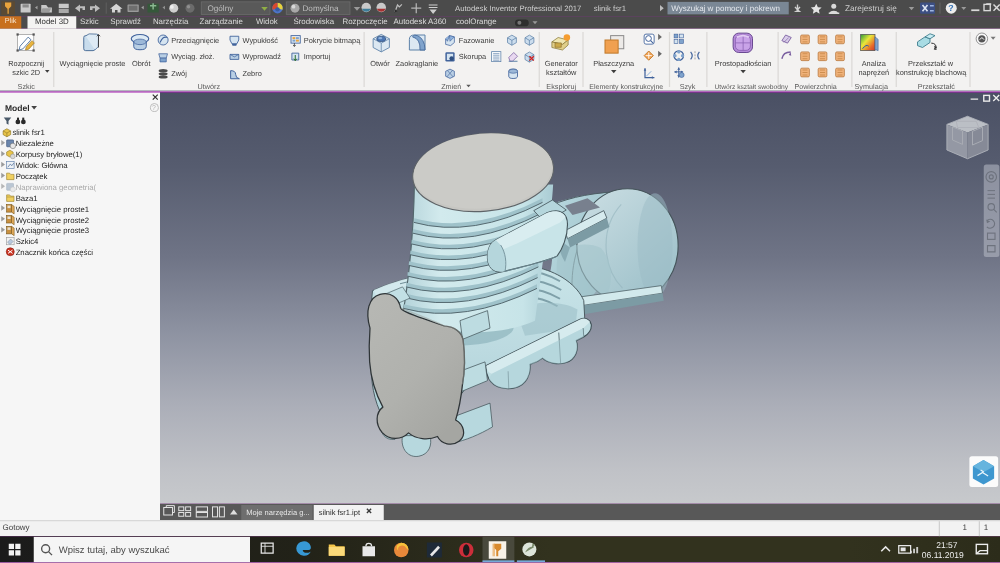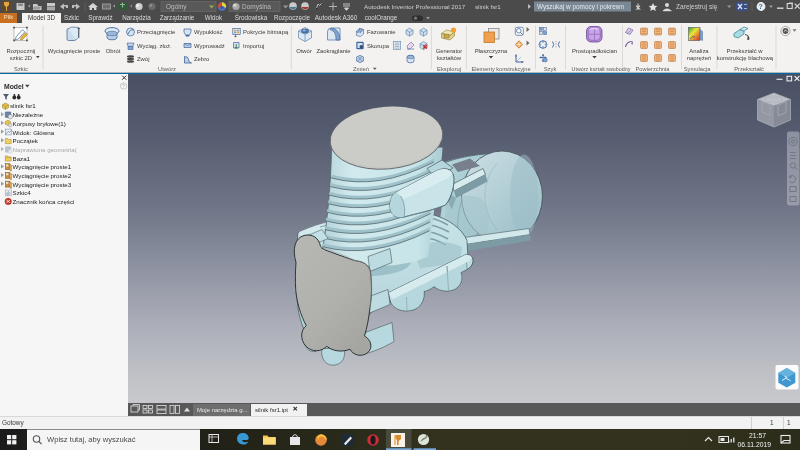--- a/index.html
+++ b/index.html
@@ -1,16 +1,16 @@
 <!DOCTYPE html>
 <html><head><meta charset="utf-8"><style>
 *{margin:0;padding:0;box-sizing:border-box}
 html,body{width:800px;height:450px;overflow:hidden;font-family:"Liberation Sans",sans-serif}
 .abs{position:absolute}
-#stage{position:relative;width:800px;height:450px;background:#0369a1}
+#stage{position:relative;width:800px;height:450px;background:#a21caf}
 
 #titlebar{left:0;top:0;width:800px;height:13px;background:#4b4b4b}
 #tabrow{left:0;top:13px;width:800px;height:9.5px;background:#4b4b4b}
 .tab{position:absolute;top:0;height:9.5px;font-size:6.3px;color:#dcdcdc;line-height:9.5px;text-align:center;white-space:nowrap}
 #ribbon{left:0;top:22.5px;width:800px;height:50.5px;background:#f3f2f1;border-bottom:1px solid #b4b7bd}
 
 #browser{left:0;top:73.5px;width:128px;height:342.5px;background:#f6f6f6}
 
 #viewport{left:128px;top:73.5px;width:672px;height:329.5px;background:linear-gradient(180deg,#4a5064 0%,#565c6f 18%,#6f7486 40%,#8d92a1 58%,#abaeb8 76%,#c0c2c7 92%,#c7c9cc 100%)}
 

